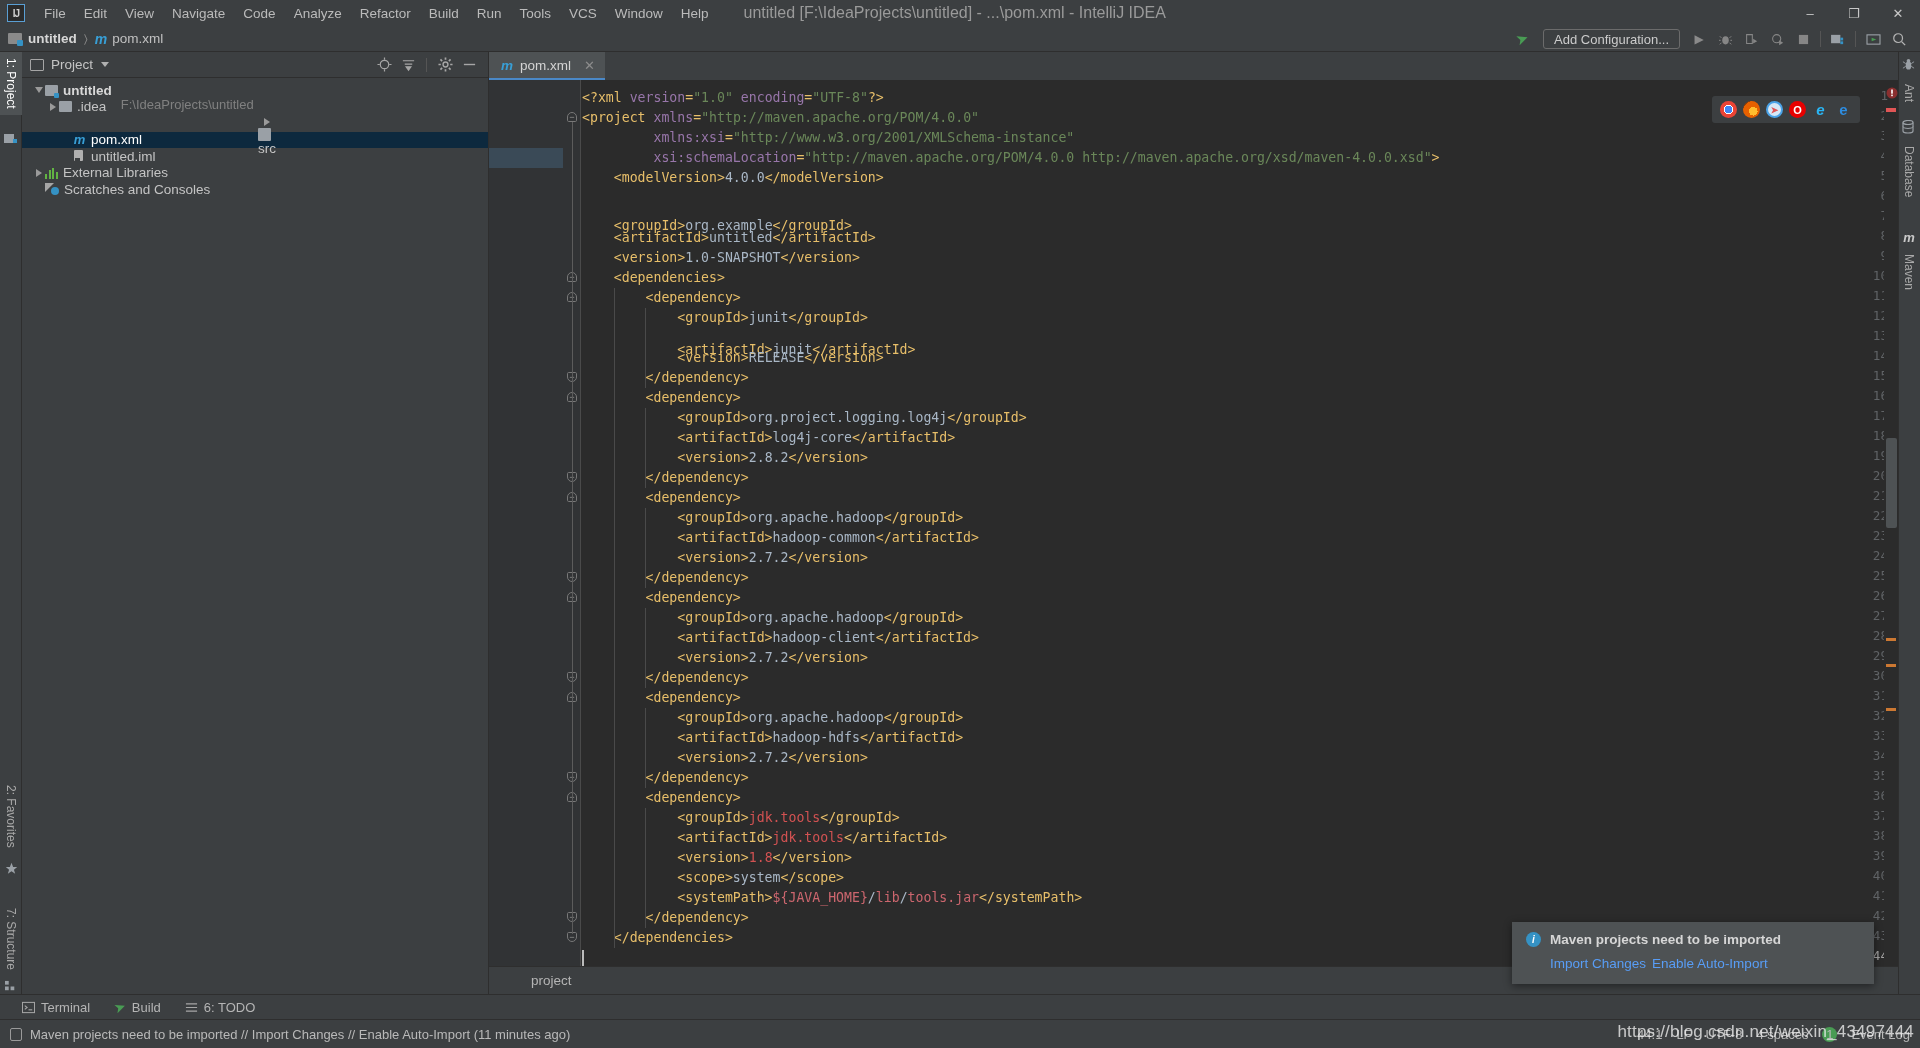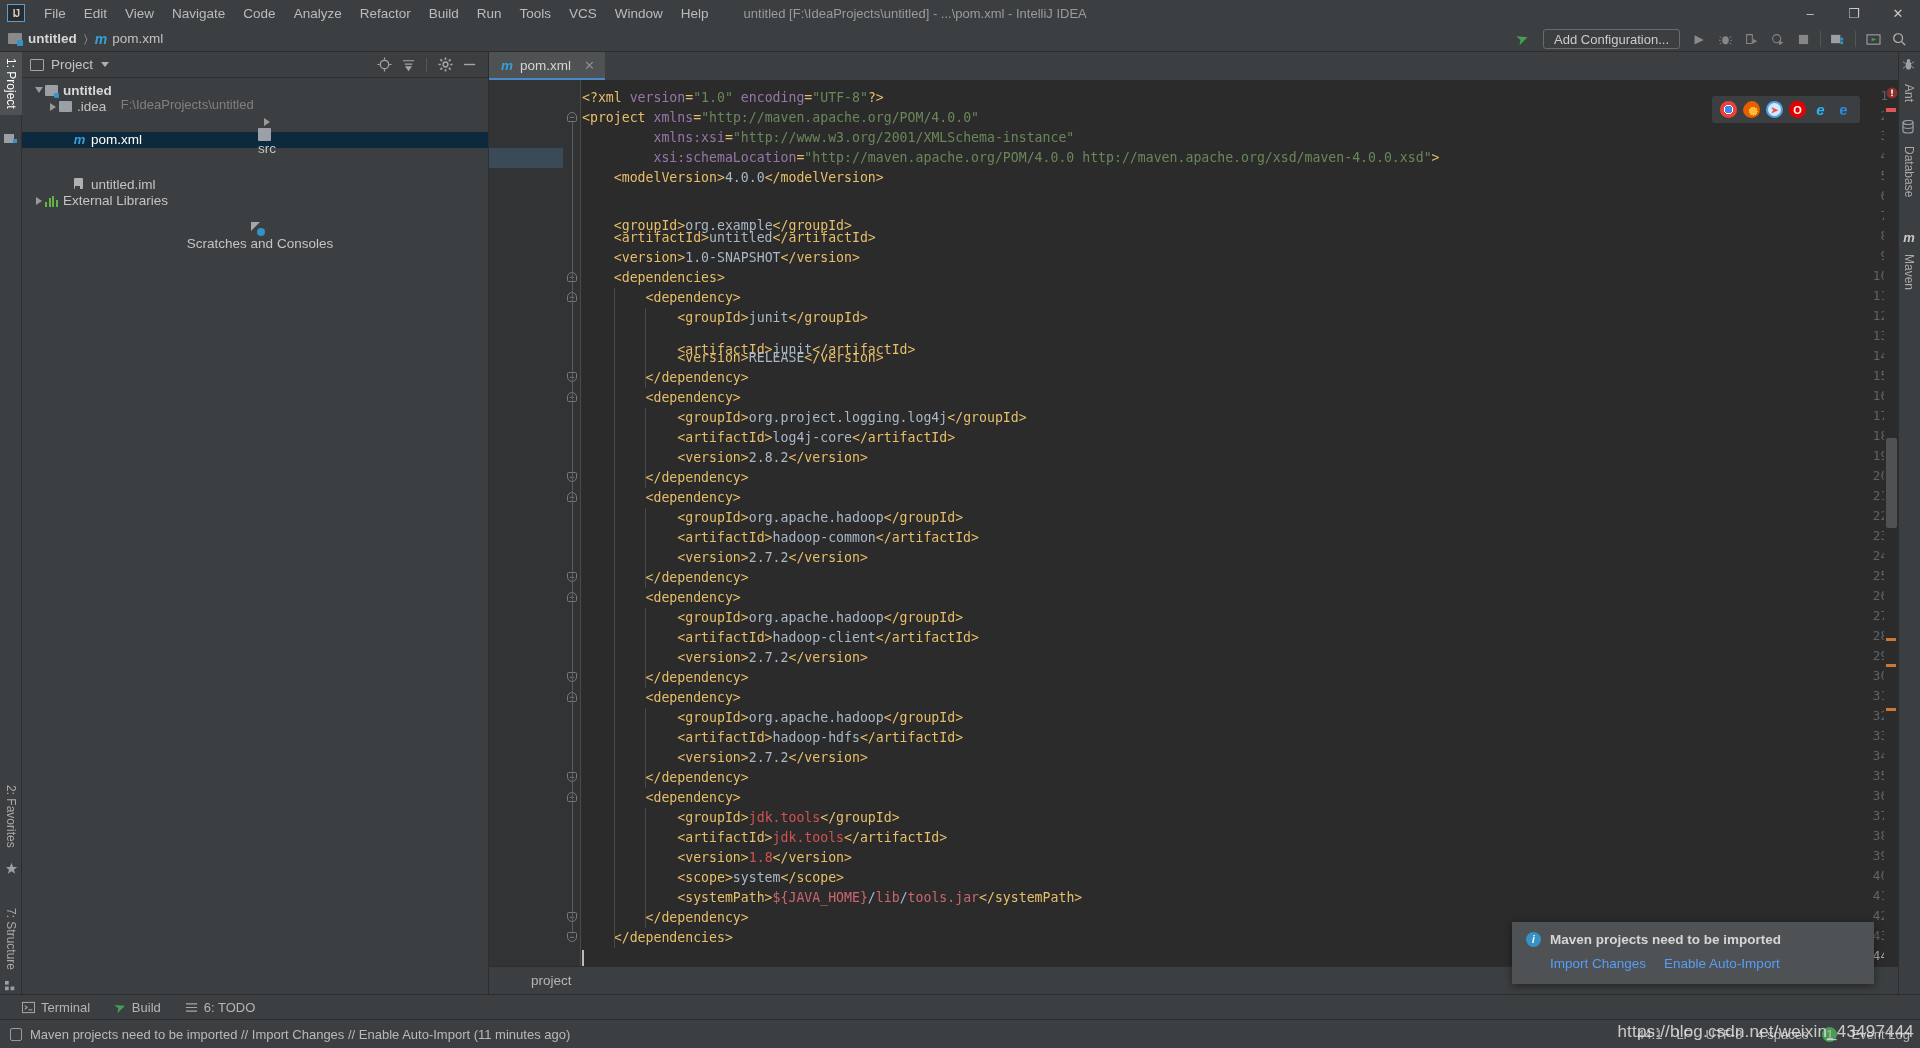--- a/index.html
+++ b/index.html
@@ -21,21 +21,21 @@
     width:18px; height:18px; margin-left:7px; margin-right:10px;
     border:1px solid #5a9fd4; background:#2b2b2b; color:#d0d0d0;
     font-size:10px; font-weight:bold; display:flex; align-items:center;
     justify-content:center; letter-spacing:-1px;
   }
   .menu-item {
     padding:3px 9px; font-size:13.5px; color:#bbbbbb; cursor:default;
     white-space:nowrap;
   }
   .win-title {
-    margin-left:26px; font-size:13px; color:#9a9a9a; white-space:nowrap;text-align:right;
+    margin-left:26px; font-size:16px; color:#9a9a9a; white-space:nowrap;text-align:right;
   }
   .win-buttons {
     position:absolute; right:0; top:0; height:26px; display:flex; align-items:center;
   }
   .win-btn {
     width:44px; height:26px; display:flex; align-items:center; justify-content:center;
     color:#c8c8c8; font-size:13px;
   }
 
   
@@ -249,21 +249,21 @@
   .notif {
     position:absolute; right:46px; bottom:64px; width:362px; height:62px;
     background:#4e5254; box-shadow:0 2px 8px rgba(0,0,0,.45);
     padding:10px 14px;
   }
   .notif-title { display:flex; align-items:center; gap:9px; font-size:13.5px; font-weight:bold; color:#d6d6d6;}
   .notif-i {
     width:15px;height:15px;border-radius:50%;background:#3592c4;color:#fff;
     font-size:10px;font-weight:bold;display:flex;align-items:center;justify-content:center;font-style:italic;
   }
-  .notif-links { margin-top:9px; margin-left:24px; display:flex; gap:18px; }
+  .notif-links { margin-top:9px; margin-left:24px; display:flex; gap:6px; }
   .notif-links a { font-size:13.5px; color:#589df6; text-decoration:none; }
 
   
   .watermark {
     position:absolute; right:6px; bottom:6px;
     font-size:17px; color:rgba(240,240,240,.78);
     font-family:"Liberation Sans", sans-serif; pointer-events:none;
     letter-spacing:.2px;
   }
   .err-stripe {
@@ -435,38 +435,38 @@
             <span class="tri-r"></span>
           </span>
           <span class="ic-folder"></span>
           <span class="t-name">src</span>
         </div>
         <div class="tree-row sel" style="padding-left: 38px;">
           <span class="tw"></span>
           <span class="ic-m">m</span>
           <span class="t-name sel">pom.xml</span>
         </div>
-        <div class="tree-row" style="padding-left: 38px; margin-top: 28px;">
+        <div class="tree-row" style="padding-left: 38px;">
           <span class="tw"></span>
           <span class="ic-iml"></span>
           <span class="t-name">untitled.iml</span>
         </div>
         <div class="tree-row" style="padding-left: 10px;">
           <span class="tw">
             <span class="tri-r"></span>
           </span>
           <span class="ic-lib">
             <i style="height: 5px;"></i>
             <i style="height: 9px;"></i>
             <i style="height: 11px;"></i>
             <i style="height: 7px;"></i>
           </span>
           <span class="t-name">External Libraries</span>
         </div>
-        <div class="tree-row" style="padding-left: 10px; flex-direction: column;">
+        <div class="tree-row" style="padding-left: 10px;">
           <span class="tw"></span>
           <span class="ic-scratch"></span>
           <span class="t-name">Scratches and Consoles</span>
         </div>
       </div>
   </div>
 
   <div class="editor-wrap">
     <div class="tabsbar">
       <div class="etab">

